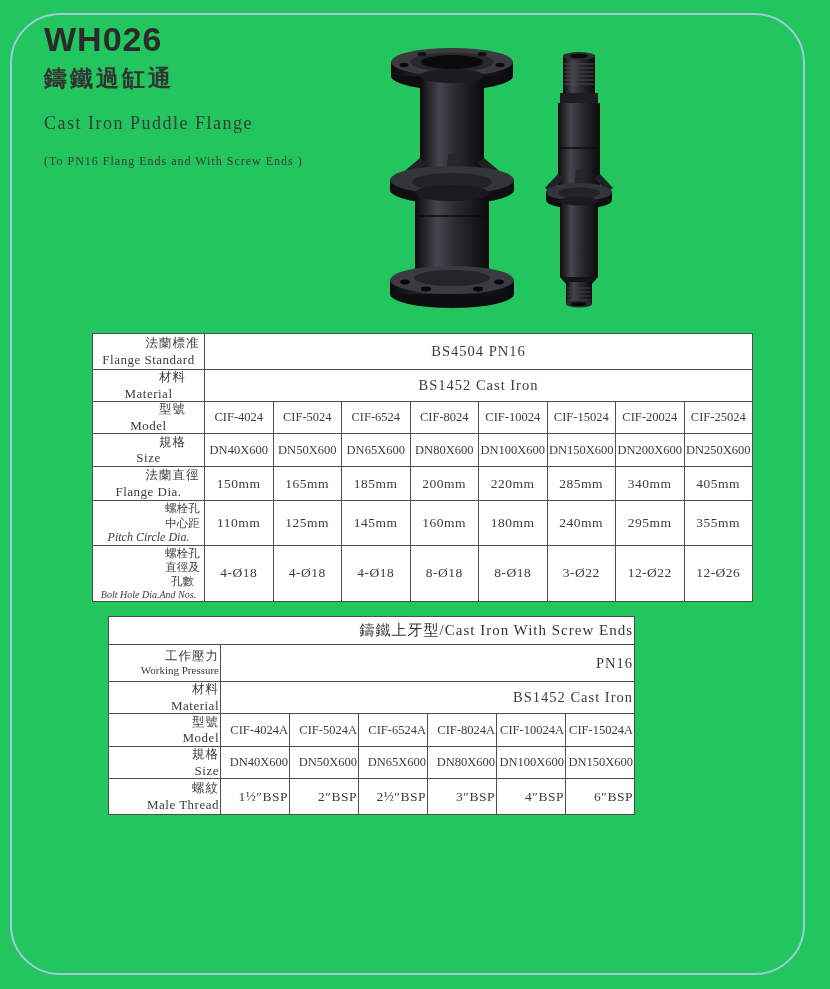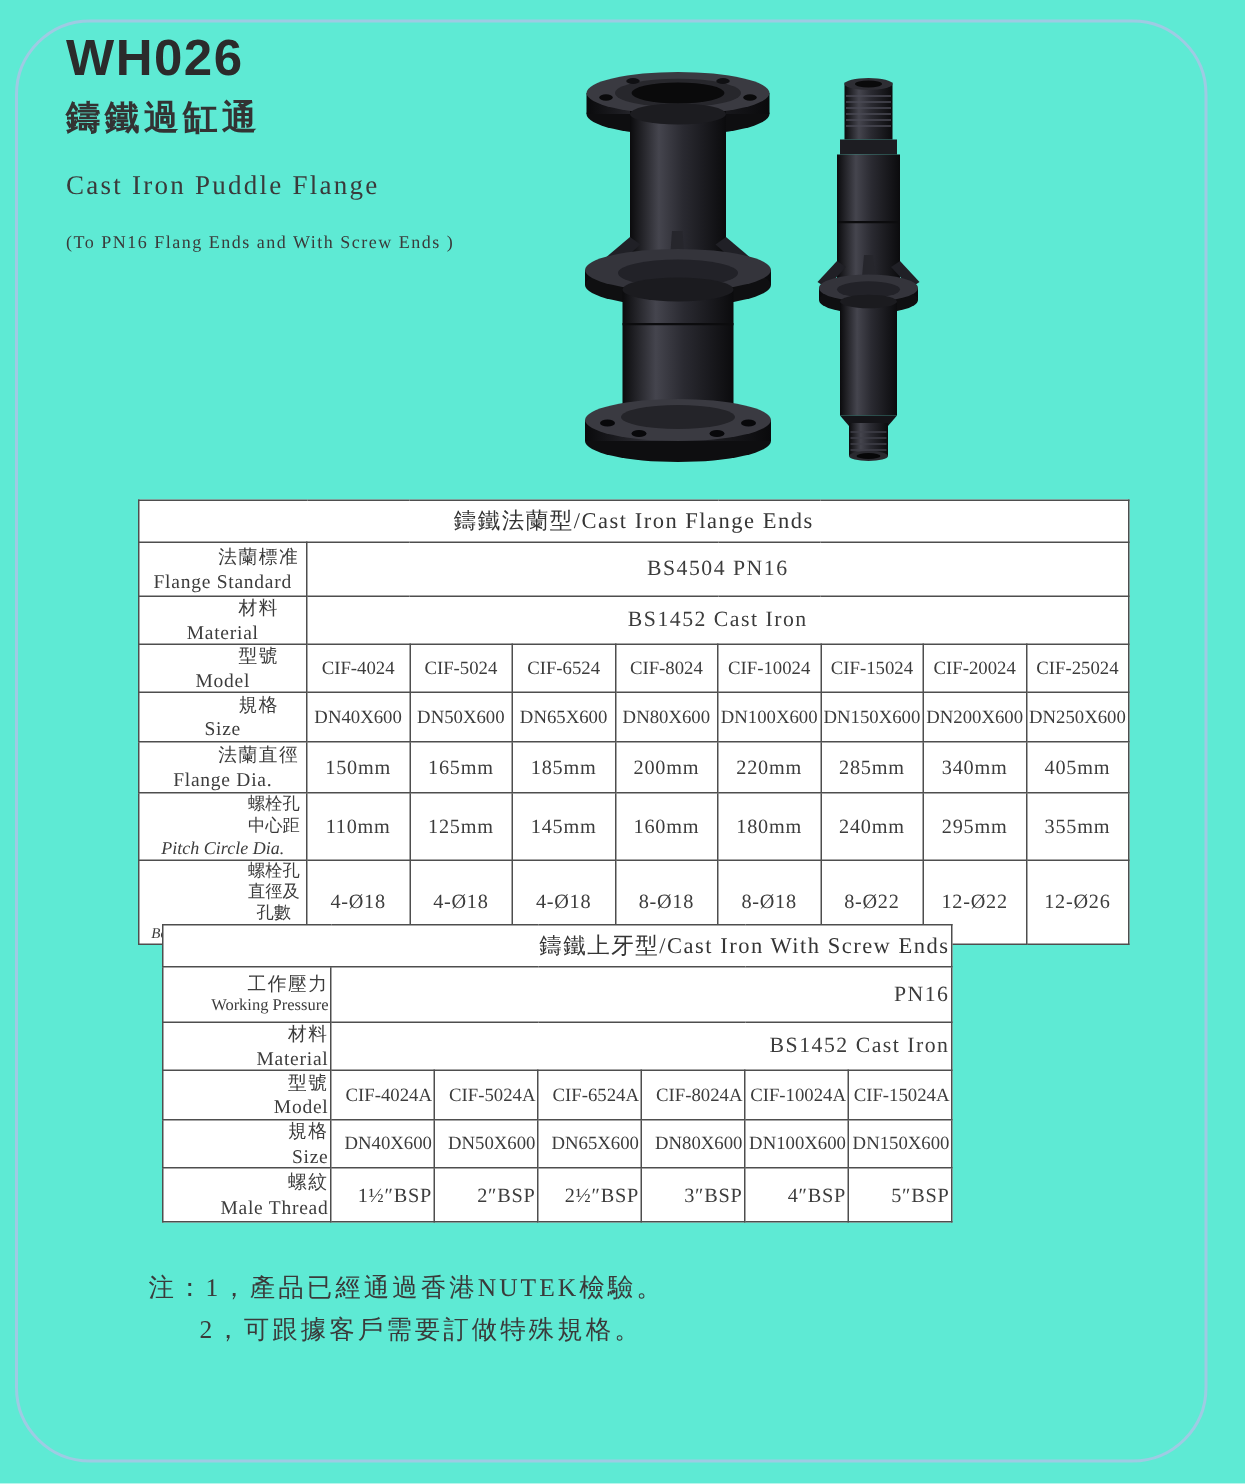--- a/index.html
+++ b/index.html
@@ -1,17 +1,17 @@
 <!DOCTYPE html>
 <html><head>
 <meta charset="utf-8">
 <style>
   html,body{margin:0;padding:0;background:#ffffff;}
   .page{
-    position:relative;width:830px;height:989px;background:#5eead4;overflow:hidden;
+    position:relative;width:830px;height:989px;background:#22c55e;overflow:hidden;
     font-family:"Liberation Serif","DejaVu Serif",serif;color:#3c3c3c;
   }
   .page-frame{
     position:absolute;left:10px;top:13px;width:791px;height:958px;
     border:2px solid #9ecbe3;border-radius:50px;pointer-events:none;
   }
   
   .header{position:absolute;left:44px;top:22px;}
   .code{font-family:"Liberation Sans","DejaVu Sans",sans-serif;font-weight:700;
         font-size:34px;letter-spacing:1px;color:#2b2b2b;line-height:1.05;}
@@ -159,23 +159,20 @@
     <ellipse cx="36" cy="252" rx="13" ry="3.4" fill="#2a2a30"></ellipse>
     <ellipse cx="36" cy="252" rx="8" ry="2" fill="#070708"></ellipse>
   </svg>
 
   <table class="spec-table" style="left:92px;top:333px;width:661px;">
     <colgroup>
         <col style="width:112px">
         <col span="8">
       </colgroup>
     <tbody>
-        <tr style="height:28px">
-      <td colspan="9" class="t-title">鑄鐵法蘭型/Cast Iron Flange Ends</td>
-    </tr>
     <tr style="height:36px">
       <td class="lbl">
         <span class="zh">法蘭標准</span>
         <span class="en">Flange Standard</span>
       </td>
       <td colspan="8" class="val">BS4504 PN16</td>
     </tr>
     <tr style="height:30px">
       <td class="lbl">
         <span class="zh">材料</span>
@@ -242,21 +239,21 @@
     <tr style="height:33px">
       <td class="lbl sm">
         <span class="zh">螺栓孔直徑及孔數</span>
         <span class="en">Bolt Hole Dia.And Nos.</span>
       </td>
       <td class="cell-num">4-Ø18</td>
       <td class="cell-num">4-Ø18</td>
       <td class="cell-num">4-Ø18</td>
       <td class="cell-num">8-Ø18</td>
       <td class="cell-num">8-Ø18</td>
-      <td class="cell-num">8-Ø22</td>
+      <td class="cell-num">3-Ø22</td>
       <td class="cell-num">12-Ø22</td>
       <td class="cell-num">12-Ø26</td>
     </tr>
   </tbody>
     </table>
 
   <table class="spec-table" style="left:108px;top:616px;width:527px;text-align:right;">
     <colgroup>
         <col style="width:112px">
         <col span="6">
@@ -306,23 +303,19 @@
     <tr style="height:36px">
       <td class="lbl">
         <span class="zh">螺紋</span>
         <span class="en">Male Thread</span>
       </td>
       <td class="cell-num">1½″BSP</td>
       <td class="cell-num">2″BSP</td>
       <td class="cell-num">2½″BSP</td>
       <td class="cell-num">3″BSP</td>
       <td class="cell-num">4″BSP</td>
-      <td class="cell-num">5″BSP</td>
+      <td class="cell-num">6″BSP</td>
     </tr>
   </tbody>
     </table>
 
-  <div class="notes">
-    <div class="note-line"><span>注：</span><span>1，產品已經通過香港NUTEK檢驗。</span></div>
-    <div class="note-line indent"><span>2，可跟據客戶需要訂做特殊規格。</span></div>
-  </div>
 
 </div>
 
 </body></html>

